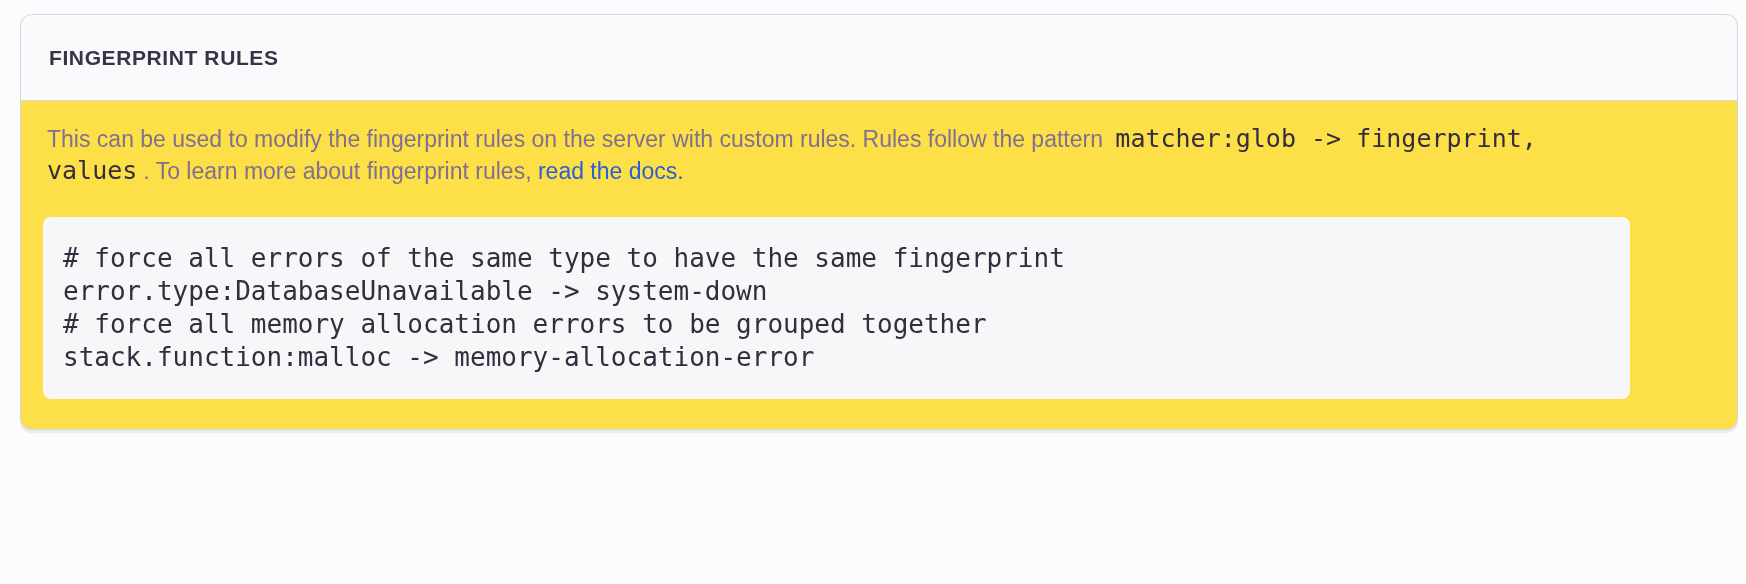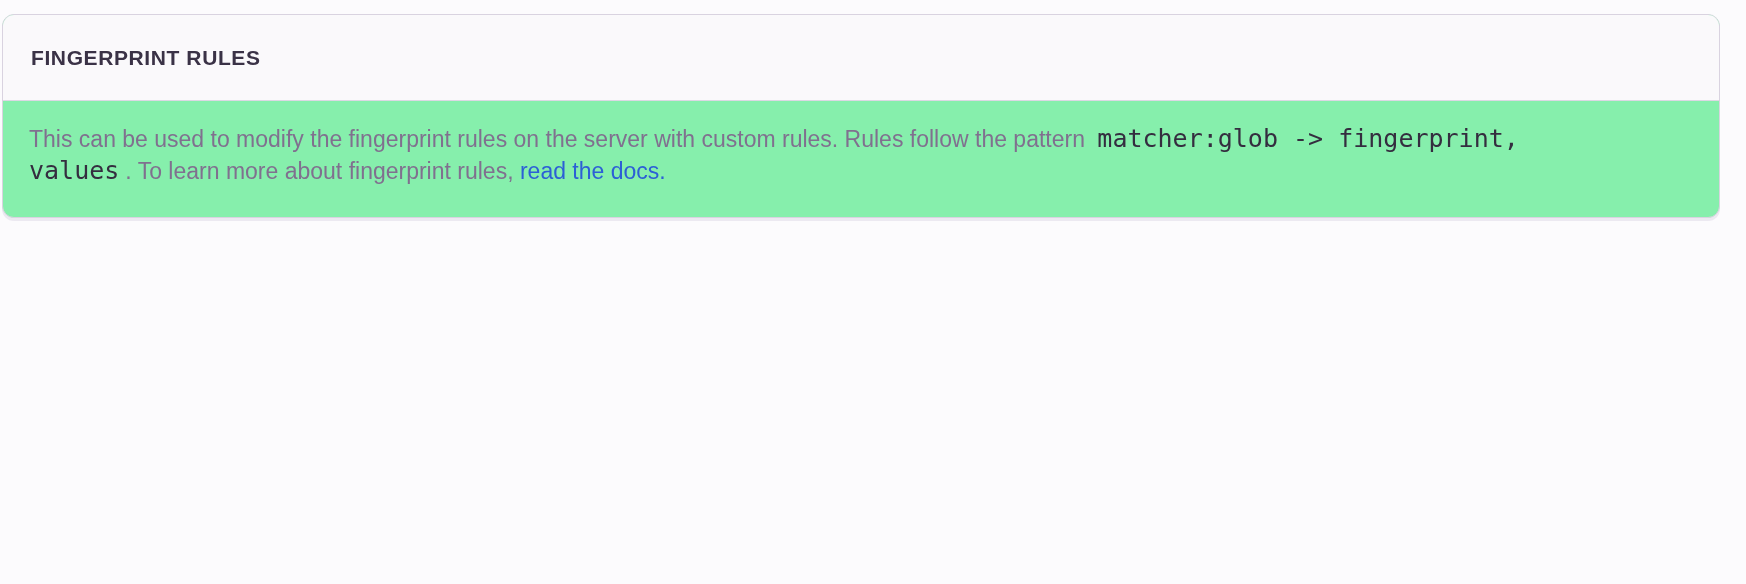--- a/index.html
+++ b/index.html
@@ -9,24 +9,24 @@
   body {
     width: 1746px;
     height: 584px;
     background: var(--page-bg, #fcfbfd);
     font-family: "Liberation Sans", sans-serif;
     overflow: hidden;
     position: relative;
   }
   .panel {
     position: absolute;
-    left: 2px;
+    left: 20px;
     top: 14px;
     width: 1716px;
-    background: #86efac;
+    background: #fde047;
     border: 1.5px solid var(--border, #d9d3e0);
     border-radius: 12px;
     box-shadow: 0 3px 0 rgba(96, 80, 134, 0.10);
   }
   .panel-header {
     height: 85px;
     background: var(--header-bg, #faf9fb);
     border-bottom: 1.5px solid #ddd8e4;
     border-radius: 11px 11px 0 0;
     display: flex;
@@ -97,14 +97,18 @@
 </style>
 </head>
 <body style="--page-bg: #fcfbfd; --header-bg: #faf9fb; --code-bg: #f7f6f8; --border: #d9d3e0; --input-border: #cfc9d9; --heading-text: #3a3246; --body-text: #80708f; --code-text: #342d3f; --link: #2c5fd6;">
 
 <div class="panel">
   <div class="panel-header">
     <span class="panel-title">FINGERPRINT RULES</span>
   </div>
   <div class="panel-body">
     <p class="description" id="description"><span>This can be used to modify the fingerprint rules on the server with custom rules. Rules follow the pattern </span><code class="inline-code">matcher:glob -&gt; fingerprint, values</code><span>. To learn more about fingerprint rules, </span><a class="doc-link" href="#">read the docs.</a></p>
+    <pre class="example-block"># force all errors of the same type to have the same fingerprint
+error.type:DatabaseUnavailable -&gt; system-down
+# force all memory allocation errors to be grouped together
+stack.function:malloc -&gt; memory-allocation-error</pre>
   </div>
 </div>
 
 </body></html>

